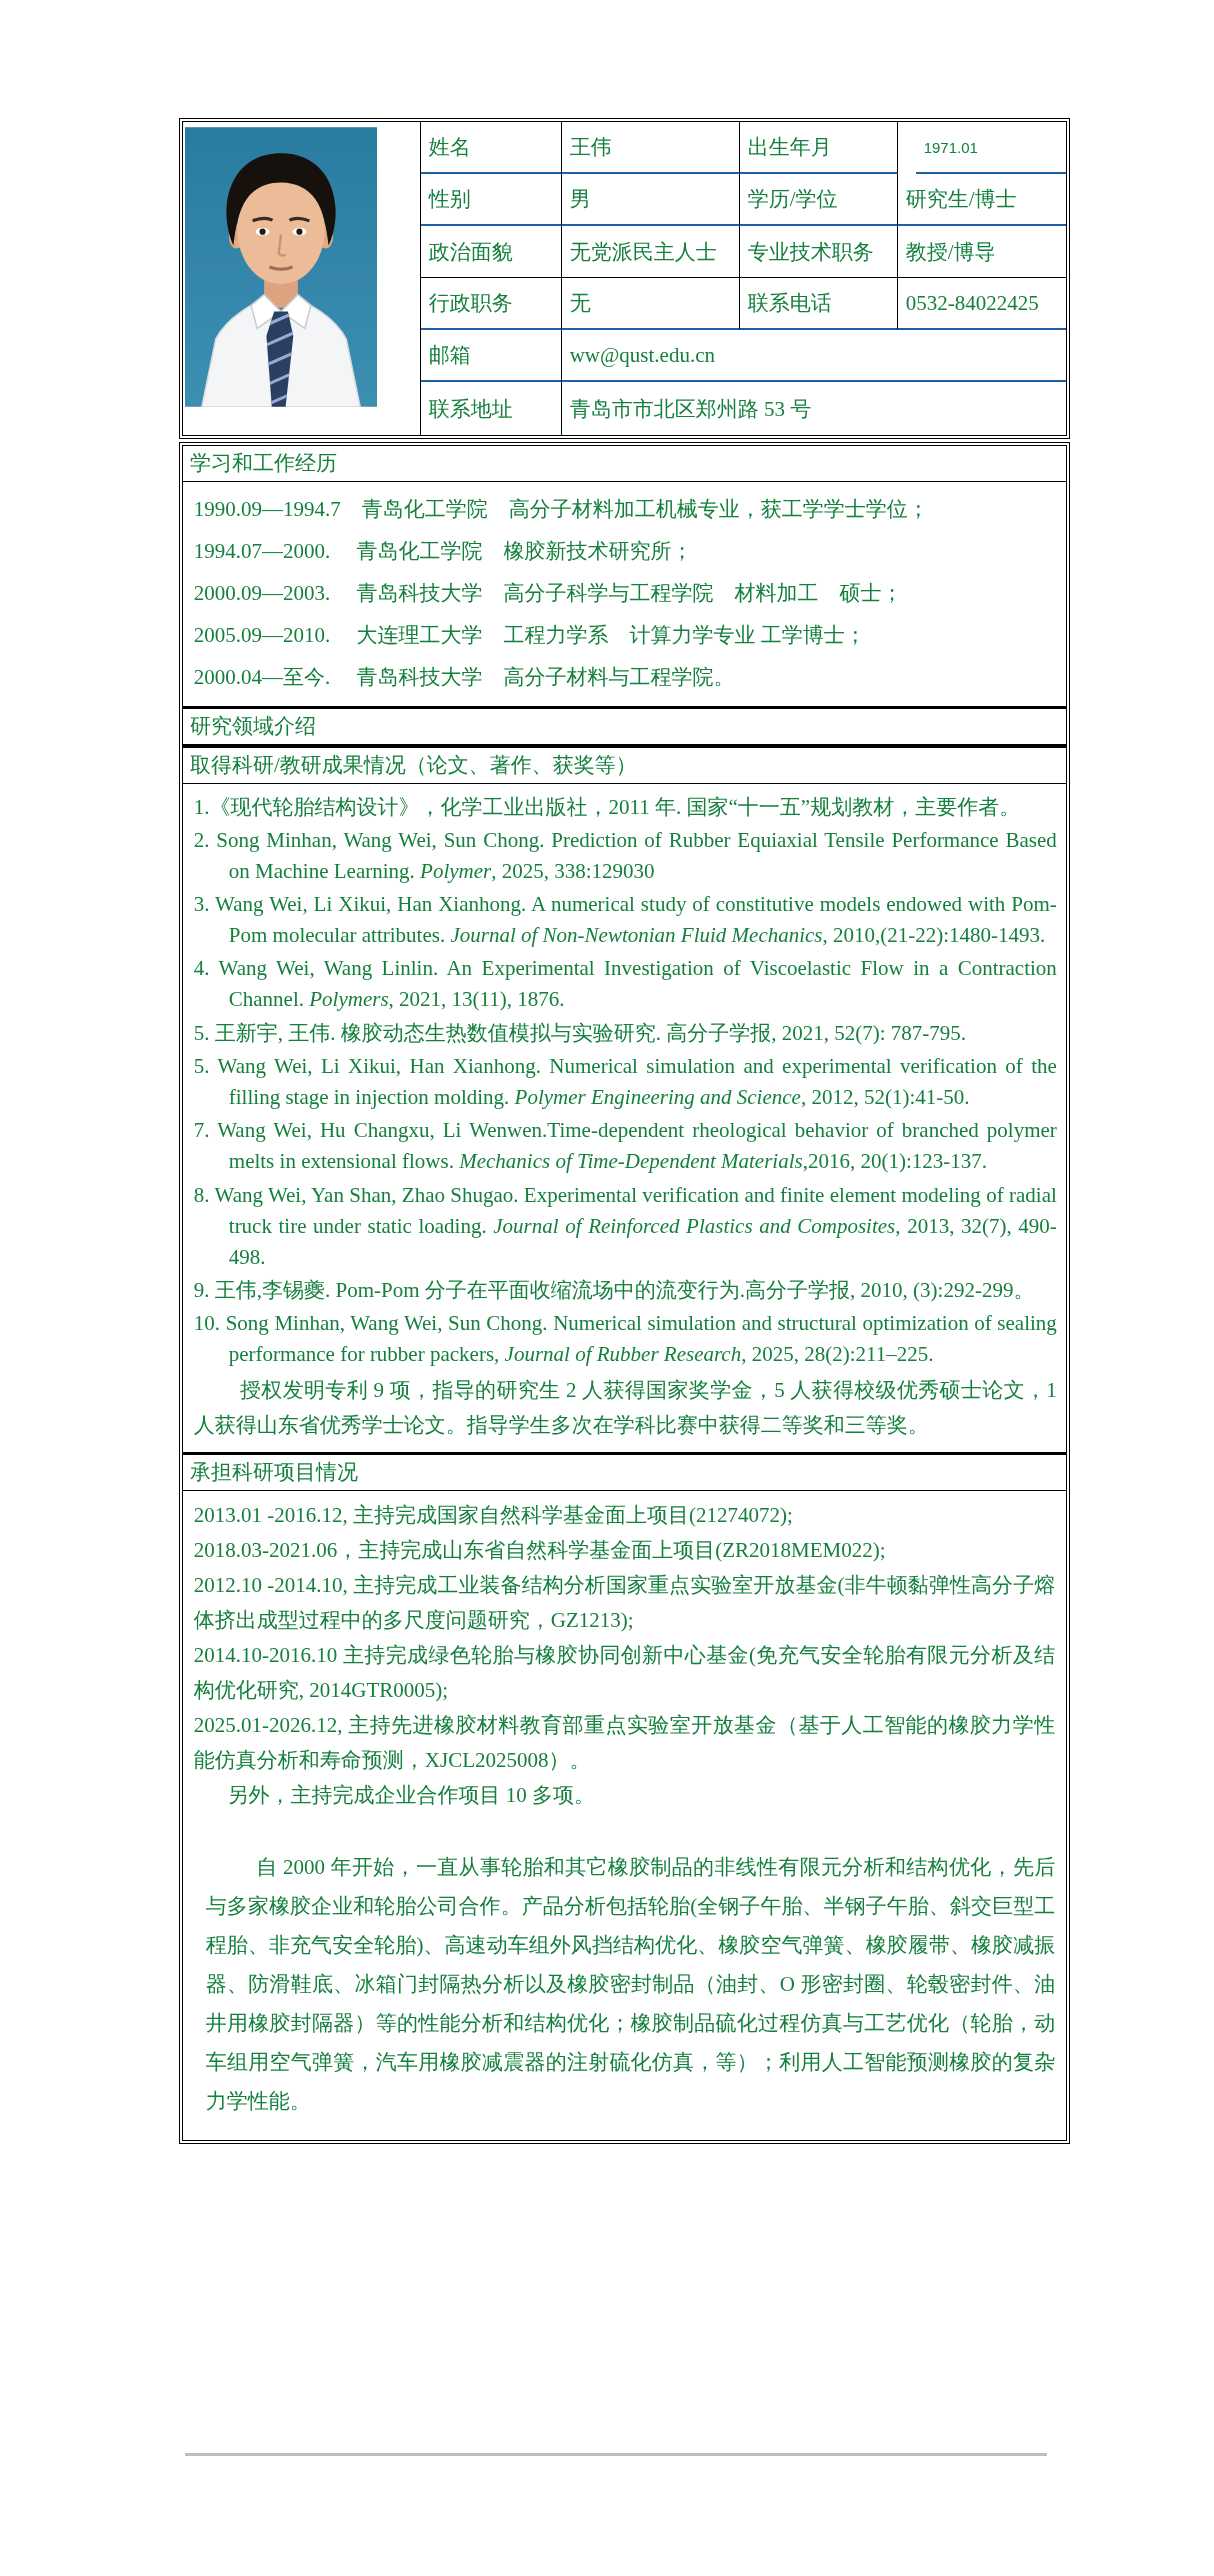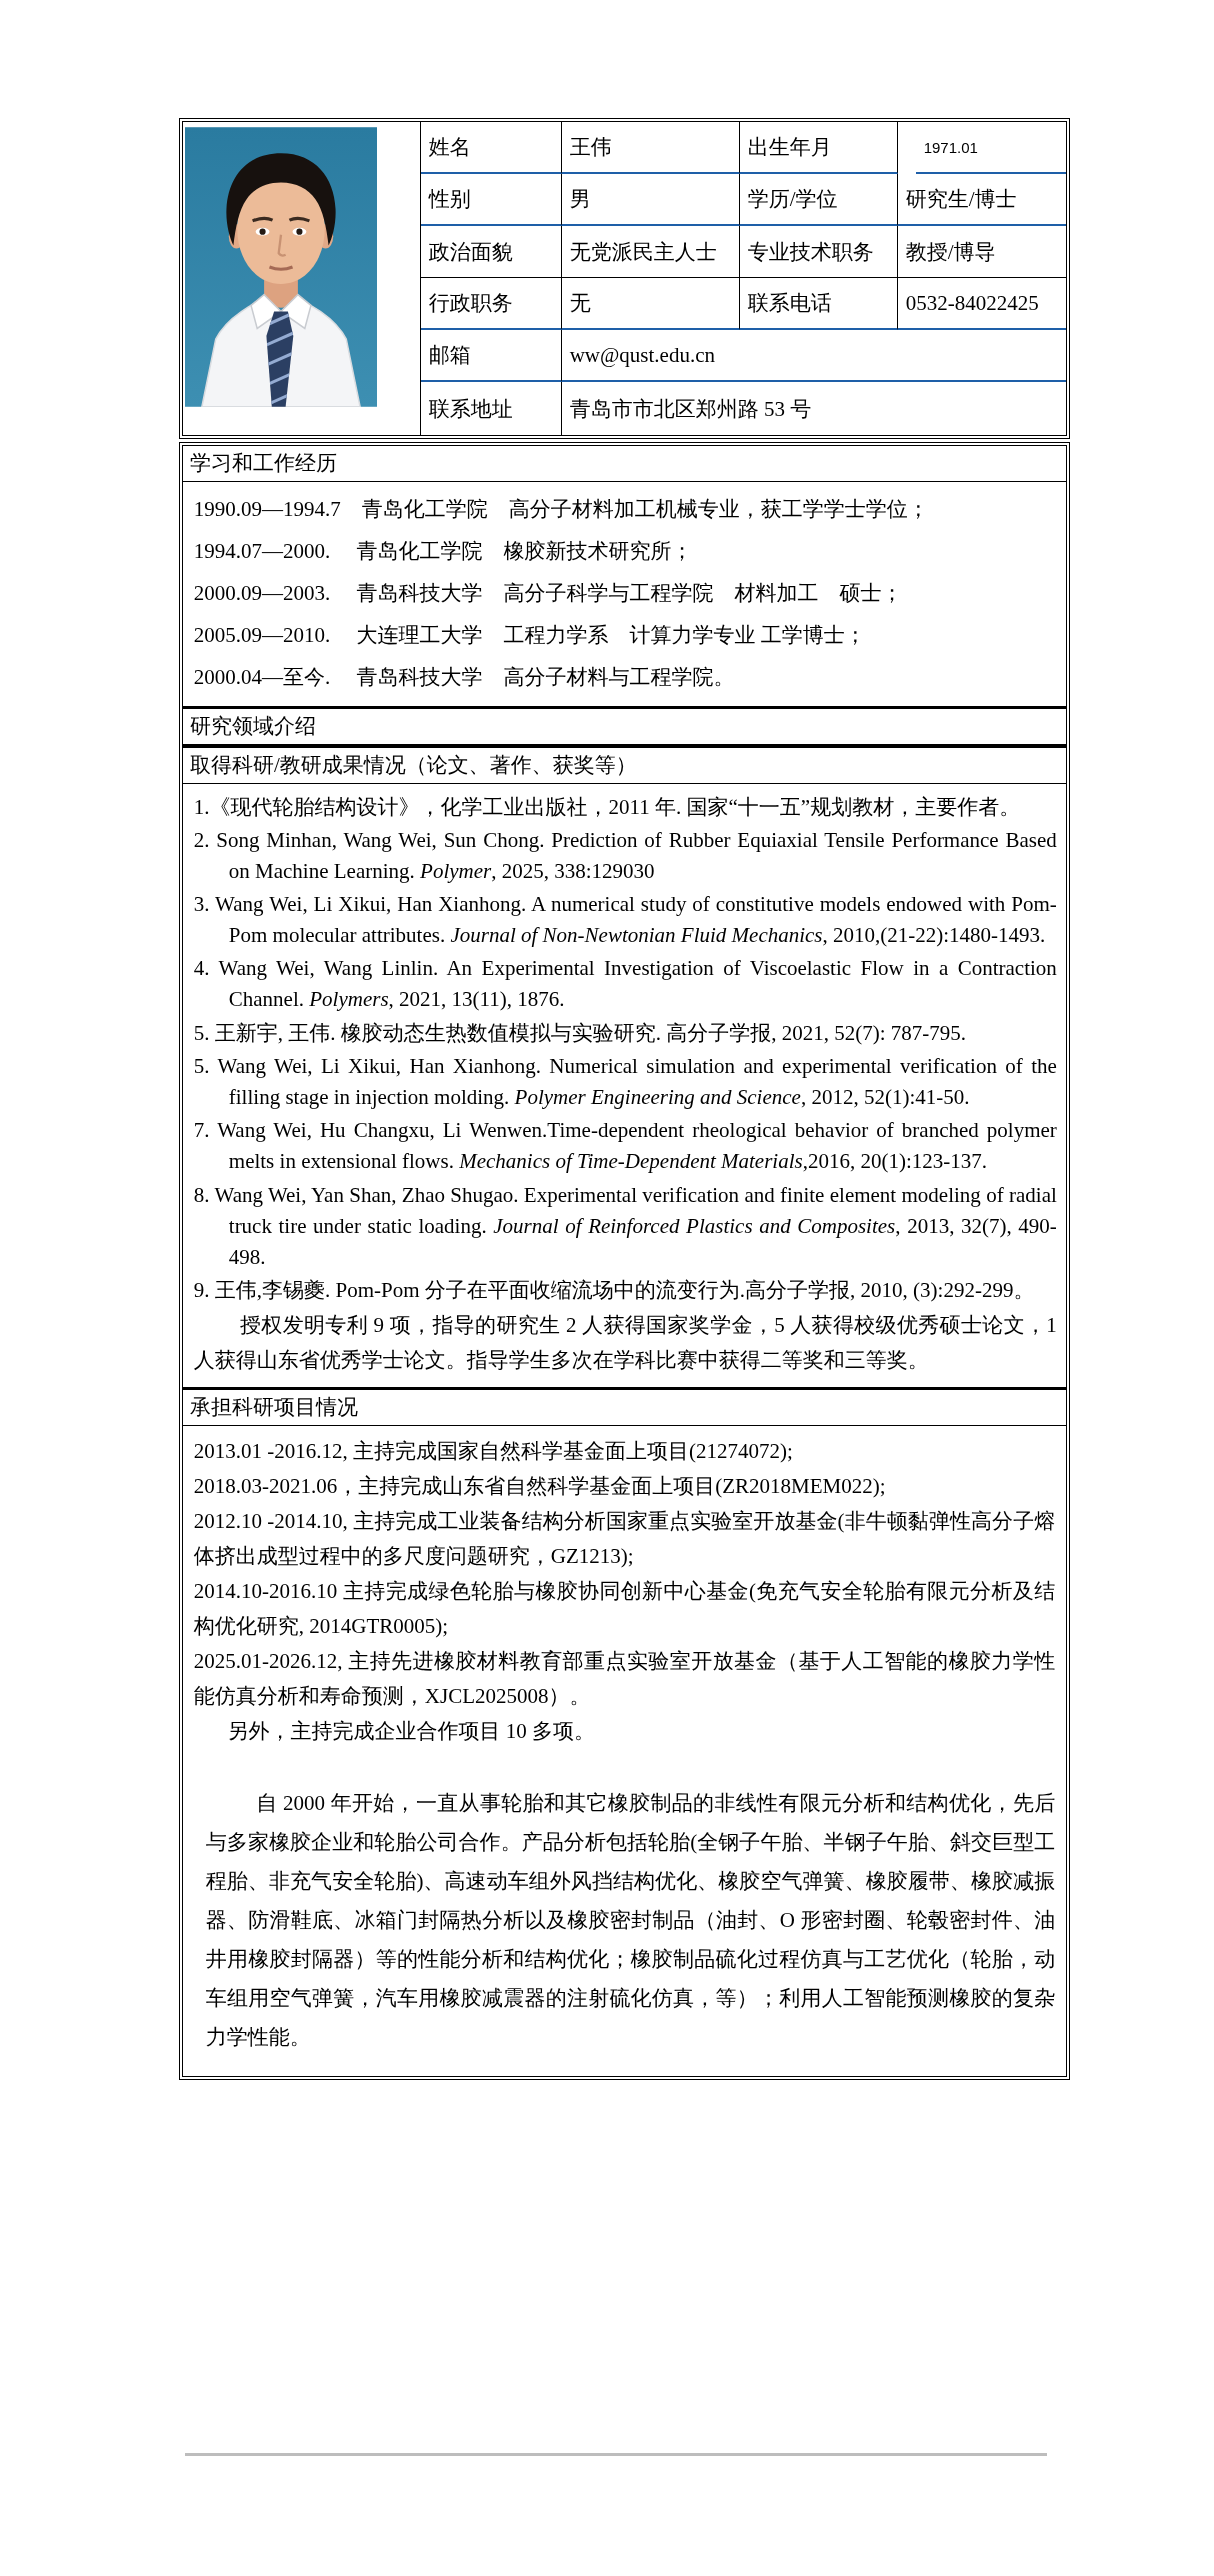--- a/index.html
+++ b/index.html
@@ -1,21 +1,21 @@
 <!DOCTYPE html>
 <html style="font-size:12.3px"><head>
 <meta charset="utf-8">
 <style>
   html,body{margin:0;padding:0;background:#ffffff;}
   .page{
     position:relative;
     width:1215px;height:2576px;
     background:#ffffff;
     font-family:"Liberation Serif","DejaVu Serif",serif;
-    color:#000000;
+    color:#15803d;
     font-size:21px;
   }
   
   .info-table{
     position:absolute;left:179px;top:118px;width:891px;
     border:4.6px double #000;
     box-sizing:border-box;
     display:grid;
     grid-template-columns:238px 141px 178px 158px 1fr;
     grid-template-rows:repeat(5,52px) 53px;
@@ -205,20 +205,21 @@
     <div class="sec-body ach">
       <p class="pub"><span>1.《现代轮胎结构设计》，化学工业出版社，2011 年. 国家“十一五”规划教材，主要作者。</span><span class="jrnl"></span><span></span></p>
       <p class="pub"><span>2. Song Minhan, Wang Wei, Sun Chong. Prediction of Rubber Equiaxial Tensile Performance Based on Machine Learning. </span><span class="jrnl">Polymer</span><span>, 2025, 338:129030</span></p>
       <p class="pub"><span>3. Wang Wei, Li Xikui, Han Xianhong. A numerical study of constitutive models endowed with Pom-Pom molecular attributes. </span><span class="jrnl">Journal of Non-Newtonian Fluid Mechanics</span><span>, 2010,(21-22):1480-1493.</span></p>
       <p class="pub"><span>4. Wang Wei, Wang Linlin. An Experimental Investigation of Viscoelastic Flow in a Contraction Channel. </span><span class="jrnl">Polymers</span><span>, 2021, 13(11), 1876.</span></p>
       <p class="pub"><span>5. 王新宇, 王伟. 橡胶动态生热数值模拟与实验研究. 高分子学报, 2021, 52(7): 787-795.</span><span class="jrnl"></span><span></span></p>
       <p class="pub"><span>5. Wang Wei, Li Xikui, Han Xianhong. Numerical simulation and experimental verification of the filling stage in injection molding. </span><span class="jrnl">Polymer Engineering and Science</span><span>, 2012, 52(1):41-50.</span></p>
       <p class="pub"><span>7. Wang Wei, Hu Changxu, Li Wenwen.Time-dependent rheological behavior of branched polymer melts in extensional flows. </span><span class="jrnl">Mechanics of Time-Dependent Materials</span><span>,2016, 20(1):123-137.</span></p>
       <p class="pub"><span>8. Wang Wei, Yan Shan, Zhao Shugao. Experimental verification and finite element modeling of radial truck tire under static loading. </span><span class="jrnl">Journal of Reinforced Plastics and Composites</span><span>, 2013, 32(7), 490-498.</span></p>
       <p class="pub"><span>9. 王伟,李锡夔. Pom-Pom 分子在平面收缩流场中的流变行为.高分子学报, 2010, (3):292-299。</span><span class="jrnl"></span><span></span></p>
+      <p class="pub"><span>10. Song Minhan, Wang Wei, Sun Chong. Numerical simulation and structural optimization of sealing performance for rubber packers, </span><span class="jrnl">Journal of Rubber Research</span><span>, 2025, 28(2):211–225.</span></p>
       <p class="note">授权发明专利 9 项，指导的研究生 2 人获得国家奖学金，5 人获得校级优秀硕士论文，1 人获得山东省优秀学士论文。指导学生多次在学科比赛中获得二等奖和三等奖。</p>
     </div>
 
     <div class="sec-header thick-top"><span>承担科研项目情况</span></div>
     <div class="sec-body proj">
       <p class="project">2013.01 -2016.12, 主持完成国家自然科学基金面上项目(21274072);</p>
       <p class="project">2018.03-2021.06，主持完成山东省自然科学基金面上项目(ZR2018MEM022);</p>
       <p class="project">2012.10 -2014.10, 主持完成工业装备结构分析国家重点实验室开放基金(非牛顿黏弹性高分子熔体挤出成型过程中的多尺度问题研究，GZ1213);</p>
       <p class="project">2014.10-2016.10  主持完成绿色轮胎与橡胶协同创新中心基金(免充气安全轮胎有限元分析及结构优化研究, 2014GTR0005);</p>
       <p class="project">2025.01-2026.12, 主持先进橡胶材料教育部重点实验室开放基金（基于人工智能的橡胶力学性能仿真分析和寿命预测，XJCL2025008）。</p>

